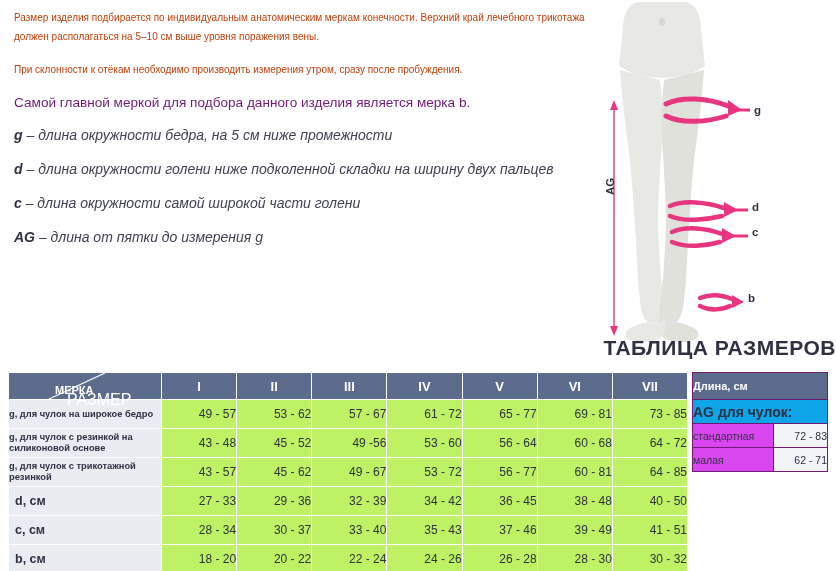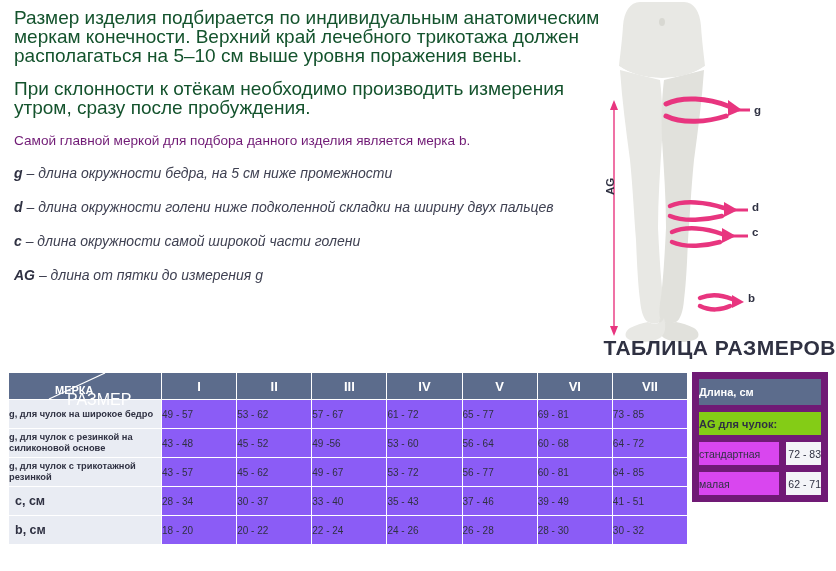--- a/index.html
+++ b/index.html
@@ -21,23 +21,23 @@
   }
 
   
   .text-col {
     position: absolute;
     left: 14px;
     top: 8px;
     width: 586px;
   }
   .para {
-    font-size: 19px;
+    font-size: 10px;
     line-height: 19px;
-    color: #14532d;
+    color: #c2410c;
     margin-bottom: 14px;
   }
   .para.pink {
     color: #701a75;
     font-size: 13.6px;
   }
   .legend-row {
     font-size: 14px;
     line-height: 19px;
     color: #3f4152;
@@ -143,54 +143,54 @@
     font-size: 9.3px;
     padding: 3px 6px;
     line-height: 11px;
     width: 140px;
   }
   .row-label.big {
     font-size: 12.5px;
     padding: 6px;
   }
   .val {
-    background: #8b5cf6;
-    text-align: left;
-    color: #2f3142;
-    font-size: 10px;
+    background: #bef264;
+    text-align: right;
+    color: #2f3142;
+    font-size: 12px;
     height: 23px;
   }
   .val.tall { height: 28px; }
 
   
   .side-table {
     position: absolute;
     left: 692px;
     top: 372px;
     width: 136px;
     border-collapse: collapse;
     font-size: 10.5px;
   }
   .side-table td {
-    border: 7px solid #701a75;
+    border: 1px solid #701a75;
     padding: 0;
   }
   .side-hdr {
     background: #5c6c8c;
     color: #ffffff;
     font-weight: bold;
     font-size: 11px;
     height: 26px;
     padding-left: 7px;
   }
   .side-sub {
-    background: #84cc16;
-    color: #2f3142;
-    font-weight: bold;
-    font-size: 11px;
+    background: #0ea5e9;
+    color: #2f3142;
+    font-weight: bold;
+    font-size: 14px;
     height: 23px;
     padding-left: 7px;
   }
   .side-name {
     background: #d946ef;
     color: #2f3142;
     font-size: 10.5px;
     height: 23px;
     padding-left: 7px;
     width: 80px;
@@ -333,20 +333,30 @@
       <td class="row-label">g, для чулок с трикотажной резинкой</td>
       <td class="val tall">43 - 57</td>
       <td class="val tall">45 - 62</td>
       <td class="val tall">49 - 67</td>
       <td class="val tall">53 - 72</td>
       <td class="val tall">56 - 77</td>
       <td class="val tall">60 - 81</td>
       <td class="val tall">64 - 85</td>
     </tr>
 
+    <tr>
+      <td class="row-label big">d, см</td>
+      <td class="val tall">27 - 33</td>
+      <td class="val tall">29 - 36</td>
+      <td class="val tall">32 - 39</td>
+      <td class="val tall">34 - 42</td>
+      <td class="val tall">36 - 45</td>
+      <td class="val tall">38 - 48</td>
+      <td class="val tall">40 - 50</td>
+    </tr>
 
     <tr>
       <td class="row-label big">c, см</td>
       <td class="val tall">28 - 34</td>
       <td class="val tall">30 - 37</td>
       <td class="val tall">33 - 40</td>
       <td class="val tall">35 - 43</td>
       <td class="val tall">37 - 46</td>
       <td class="val tall">39 - 49</td>
       <td class="val tall">41 - 51</td>

